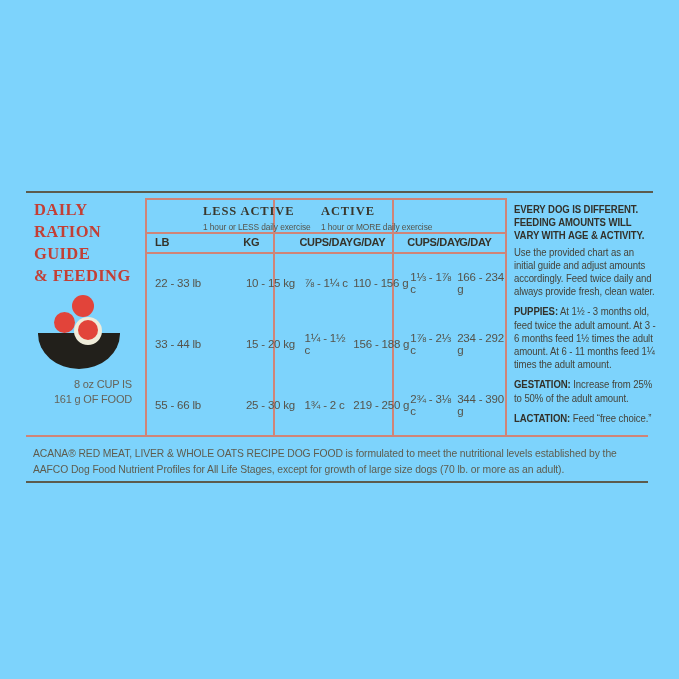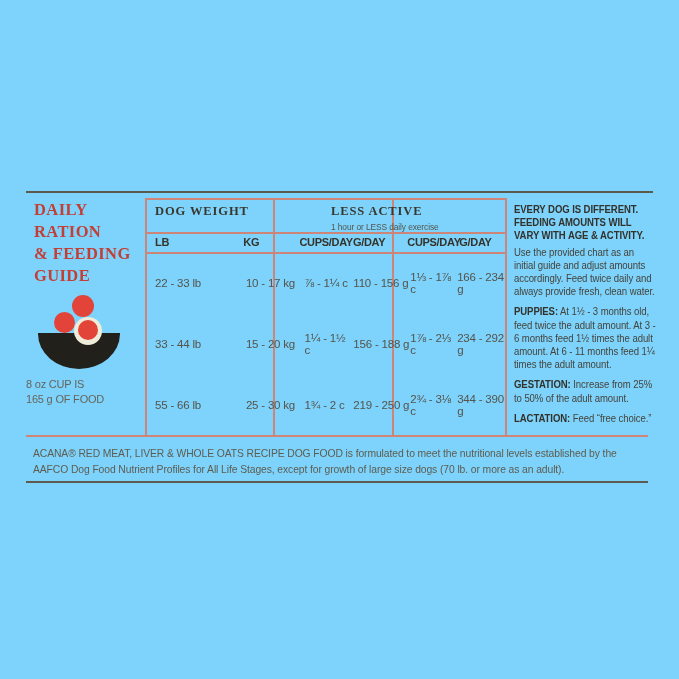--- a/index.html
+++ b/index.html
@@ -27,21 +27,21 @@
 
   
   .ball{position:absolute;border-radius:50%;background:#e2443a;}
   .ball-a{left:72px;top:295px;width:22px;height:22px;z-index:1;}
   .ball-b{left:54px;top:312px;width:21px;height:21px;z-index:1;}
   .ball-c{left:78px;top:320px;width:20px;height:20px;z-index:3;}
   .notch{position:absolute;left:74px;top:317px;width:28px;height:28px;border-radius:50%;
          background:#efecda;z-index:2;}
   .bowl{position:absolute;left:38px;top:333px;width:82px;height:36px;background:#22201b;
         border-radius:0 0 42px 42px / 0 0 36px 36px;z-index:1;}
-  .cup-note{position:absolute;left:26px;top:377px;width:106px;text-align:left;
+  .cup-note{position:absolute;left:26px;top:377px;width:106px;text-align:right;
             font-size:11px;line-height:15px;color:#66645a;letter-spacing:-.2px;}
 
   
   .ghead{position:absolute;left:145px;top:198px;width:360px;height:34px;display:flex;}
   .g{box-sizing:border-box;padding-top:6px;}
   .g1{width:128px;padding-left:10px;}
   .g2{width:119px;padding-left:10px;margin-left:48px;}
   .g3{width:113px;padding-left:9px;}
   .glabel{display:block;font-family:"Liberation Serif", serif;font-weight:bold;
           font-size:12.5px;letter-spacing:.9px;color:#39372c;}
@@ -74,69 +74,70 @@
 </style>
 </head>
 <body>
 
 <div class="canvas">
 
   <div class="hrule rule-top"></div>
 
   <div class="title">
     <div>DAILY RATION</div>
+    <div>GUIDE</div>
     <div>&amp; FEEDING</div>
-    <div>GUIDE</div>
   </div>
 
   <div>
     <div class="ball ball-a"></div>
     <div class="ball ball-b"></div>
     <div class="bowl"></div>
     <div class="notch"></div>
     <div class="ball ball-c"></div>
   </div>
 
   <div class="cup-note">
     <div>8 oz CUP IS</div>
-    <div>165 g OF FOOD</div>
+    <div>161 g OF FOOD</div>
   </div>
 
   <div class="ph ph-top pink"></div>
   <div class="ph ph-mid pink"></div>
   <div class="ph ph-sub pink"></div>
   <div class="ph-bottom pink"></div>
   <div class="pv pv1 pink"></div>
   <div class="pv pv2 pink"></div>
   <div class="pv pv3 pink"></div>
   <div class="pv pv4 pink"></div>
 
   <div class="ghead">
-    <div class="g g1">
-      <span class="glabel">DOG WEIGHT</span>
-    </div>
     <div class="g g2">
       <span class="glabel">LESS ACTIVE</span>
       <span class="gsub">1 hour or LESS daily exercise</span>
+    </div>
+    <div class="g g3">
+      <span class="glabel">ACTIVE</span>
+      <span class="gsub">1 hour or MORE daily exercise</span>
     </div>
   </div>
 
   <div class="shead">
     <span class="c-lb">LB</span>
     <span class="c-kg">KG</span>
     <span class="c-c1">CUPS/DAY</span>
     <span class="c-g1">G/DAY</span>
     <span class="c-c2">CUPS/DAY</span>
     <span class="c-g2">G/DAY</span>
   </div>
 
   <div class="rows">
     <div class="trow">
       <span class="c-lb">22 - 33 lb</span>
-      <span class="c-kg">10 - 17 kg</span>
+      <span class="c-kg">10 - 15 kg</span>
       <span class="c-c1">⅞ - 1¼ c</span>
       <span class="c-g1">110 - 156 g</span>
       <span class="c-c2">1⅓ - 1⅞ c</span>
       <span class="c-g2">166 - 234 g</span>
     </div>
     <div class="trow">
       <span class="c-lb">33 - 44 lb</span>
       <span class="c-kg">15 - 20 kg</span>
       <span class="c-c1">1¼ - 1½ c</span>
       <span class="c-g1">156 - 188 g</span>

